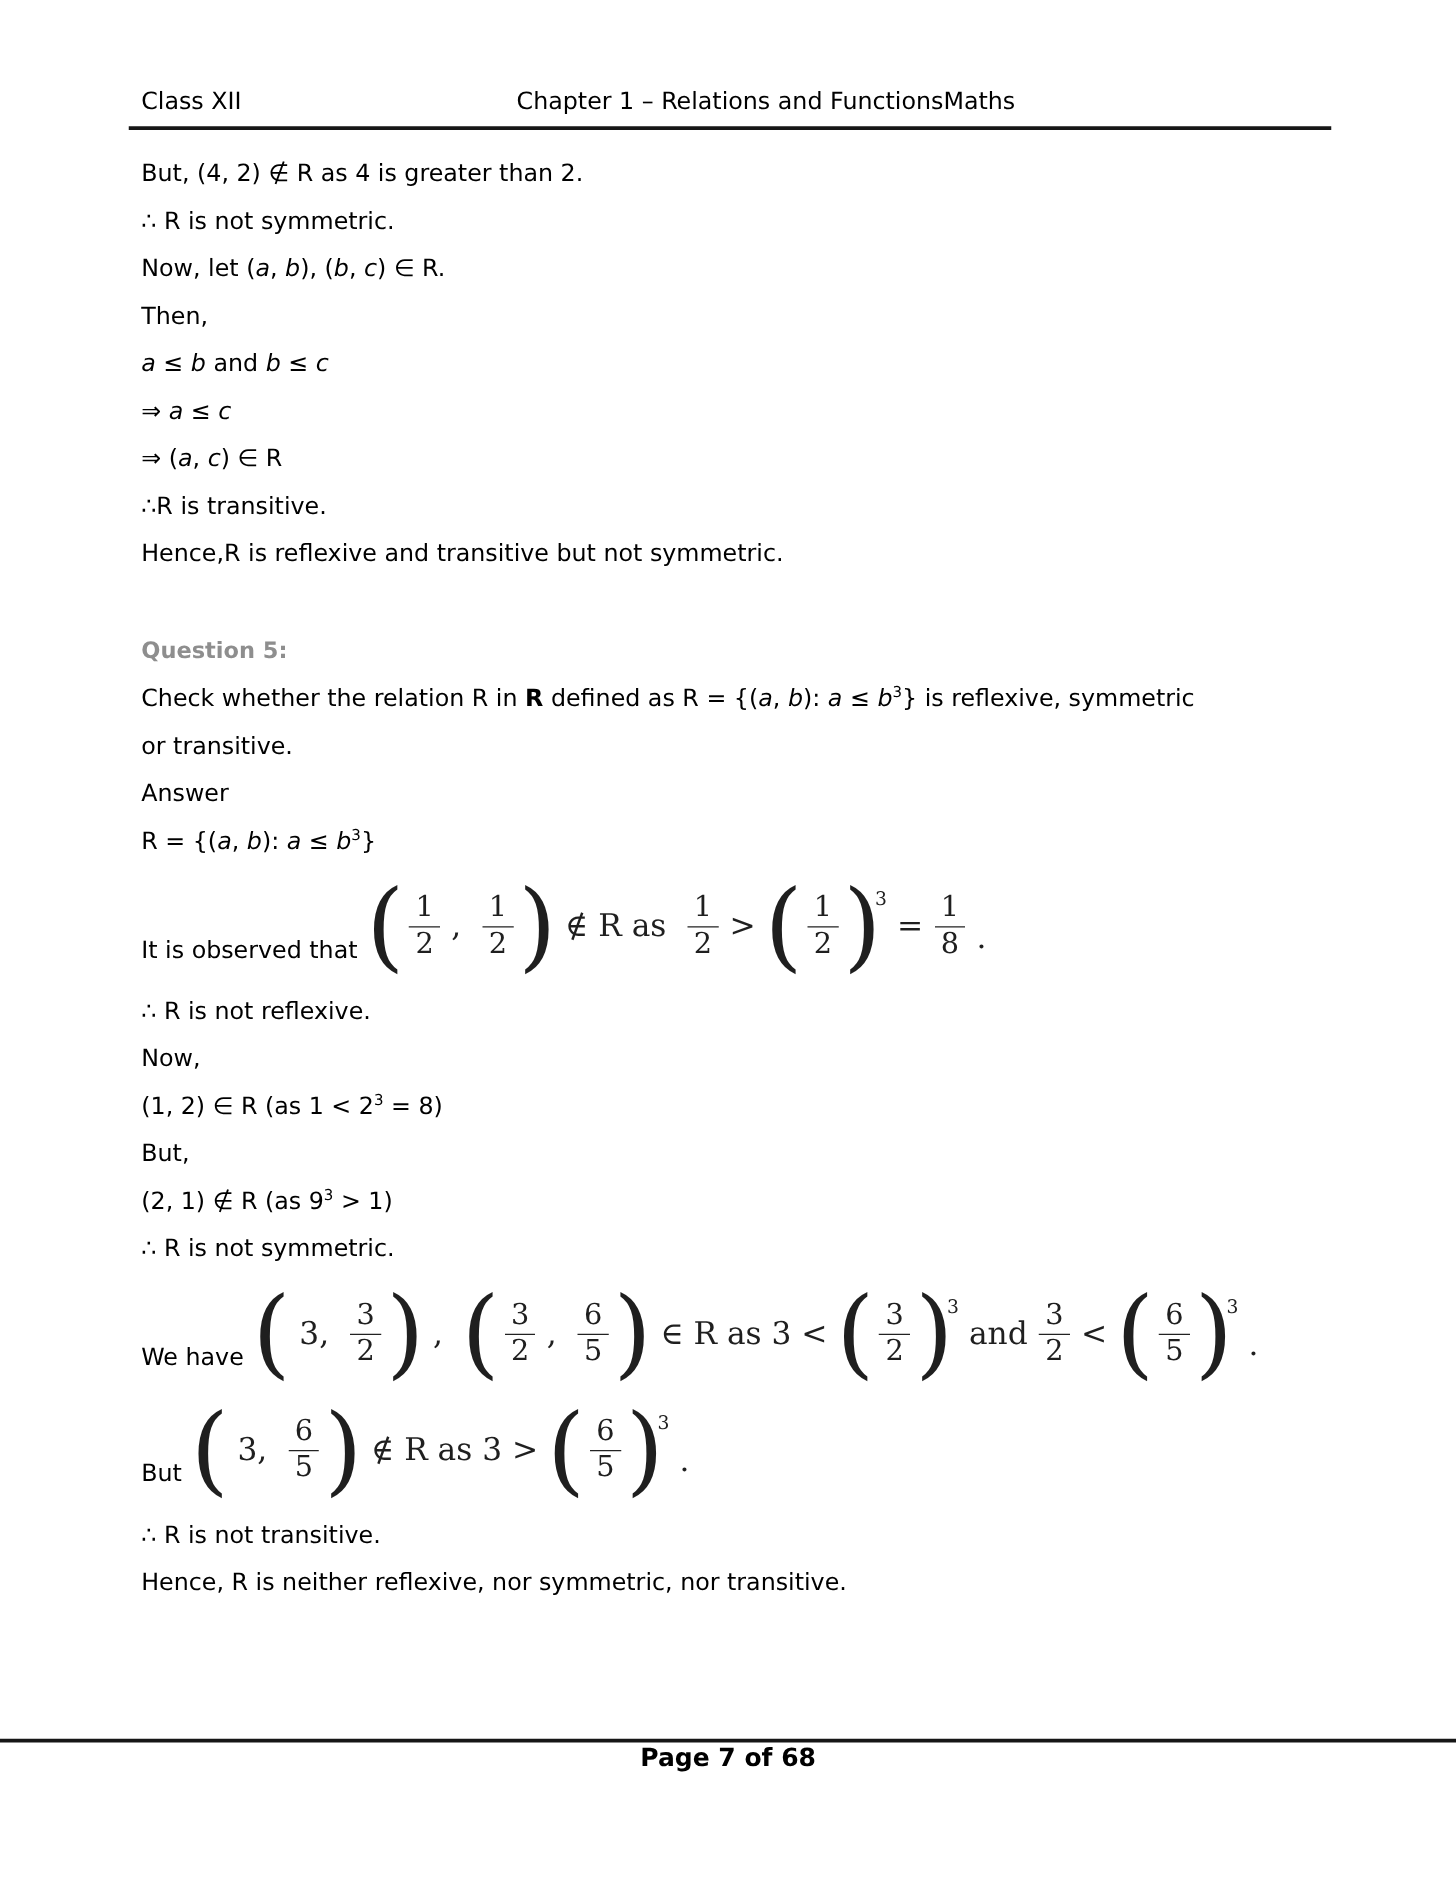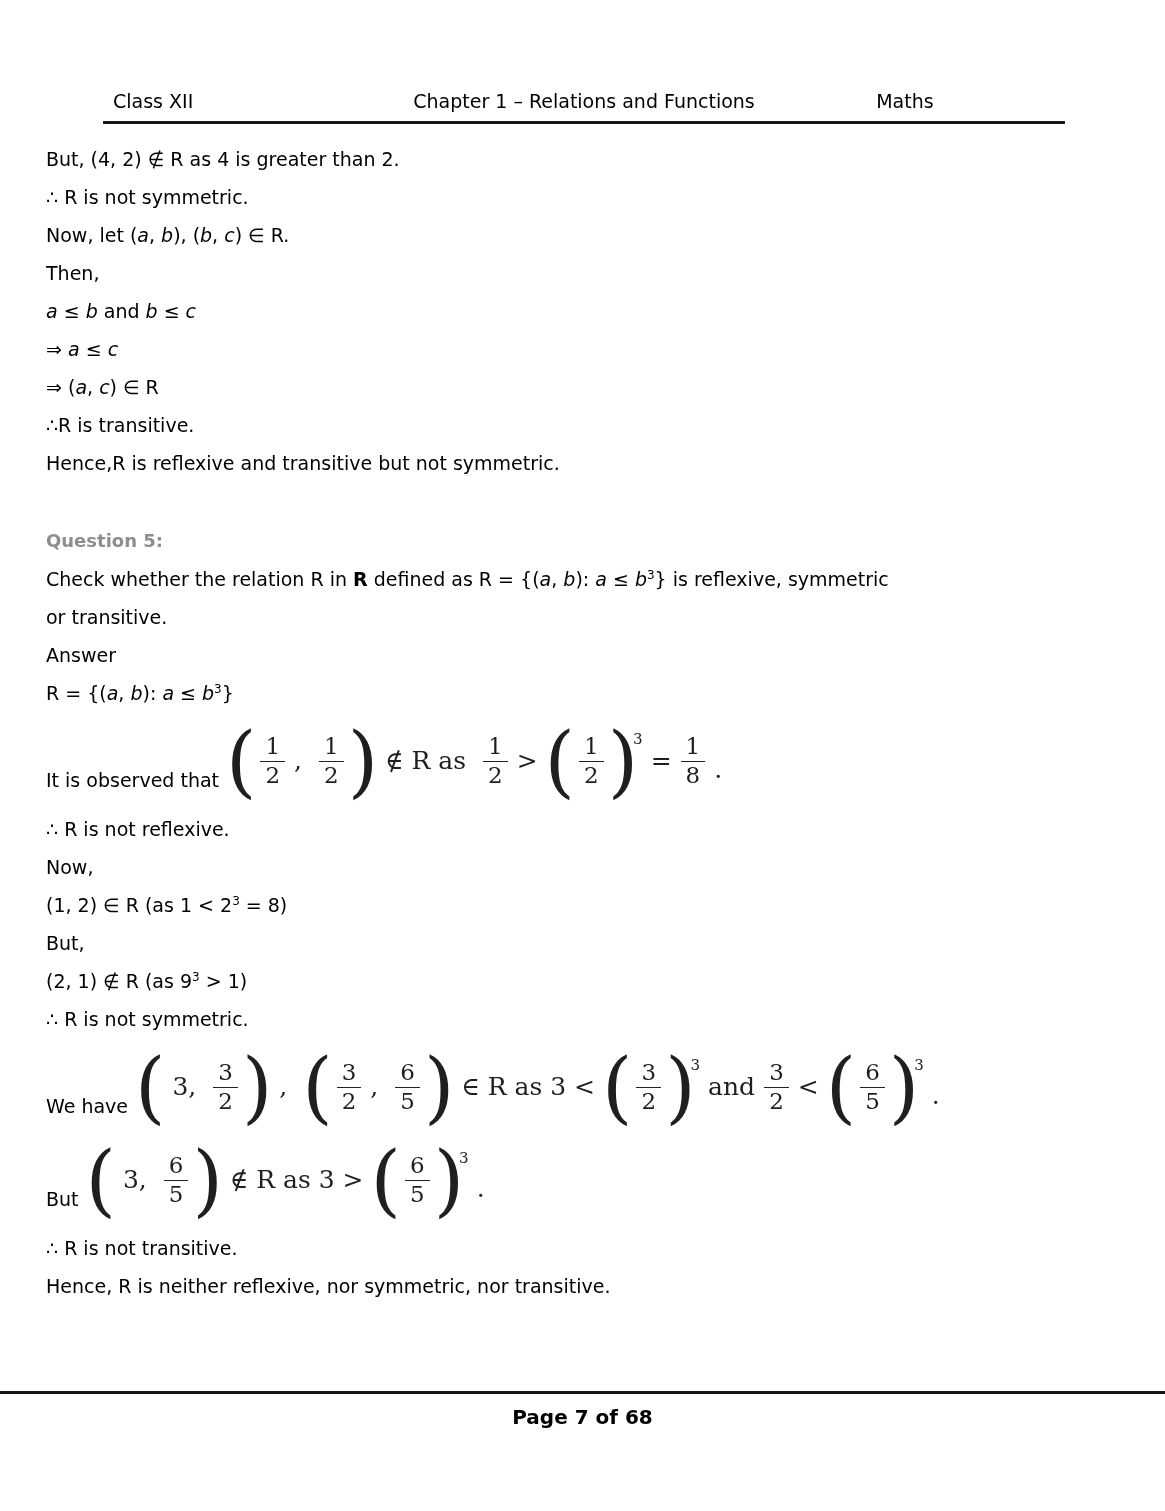--- a/index.html
+++ b/index.html
@@ -8,27 +8,27 @@
     font-family:"DejaVu Sans","Liberation Sans",sans-serif; color:#000;
     overflow:hidden;
   }
   
   .header-row {
     display:flex; align-items:baseline;
     padding:70px 110px 0 113px; font-size:19px;
   }
   .header-row .hleft  { flex:1; text-align:left; }
   .header-row .hcenter{ flex:0 0 auto; }
-  .header-row .hright { flex:1; text-align:center;margin-top:20px; }
+  .header-row .hright { flex:1; text-align:left; }
   .header-rule {
     border:none; border-top:3px solid #161616;
     margin:9px 100px 0 103px;
   }
   
-  .content { padding:16px 108px 0 46px; font-size:19px; line-height:38px; }
+  .content { padding:16px 108px 0 113px; font-size:19px; line-height:38px; }
   .line { margin:0; }
   .line sup { font-size:12px; line-height:0; }
   .it { font-style:italic; }
   .bd { font-weight:bold; }
   .q-heading {
     color:#8e8e8e; font-weight:bold; font-size:18px;
     margin-top:40px; line-height:38px;
   }
   
   .mathline { display:flex; align-items:flex-end; margin:5px 0; }
@@ -45,21 +45,21 @@
     font-size:23px; line-height:1.18; margin:0 3px;
   }
   .math .frac .num { border-bottom:1.6px solid #222; padding:0 5px; }
   .math .frac .den { padding:0 5px; }
   .math .paren { font-size:78px; line-height:1; padding:0 1px; }
   .math .psup { align-self:flex-start; font-size:15px; margin:3px 2px 0 -6px; }
   
   .footer { position:absolute; left:0; right:0; top:1391px; }
   .footer-rule { border:none; border-top:3px solid #161616; margin:0; }
   .footer-text {
-    text-align:center; font-weight:bold; font-size:20px; margin-top:11px;
+    text-align:center; font-weight:bold; font-size:20px; 
   }
 </style>
 </head>
 <body>
 
 <div class="page">
   <div class="header-row">
     <span class="hleft">Class XII</span>
     <span class="hcenter">Chapter 1 – Relations and Functions</span>
     <span class="hright">Maths</span>

